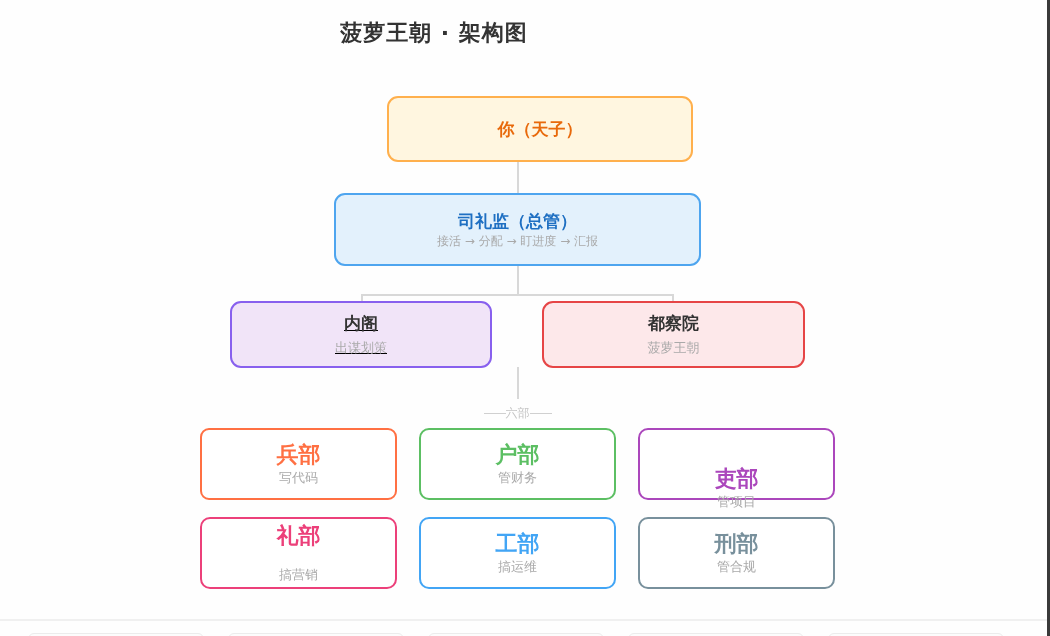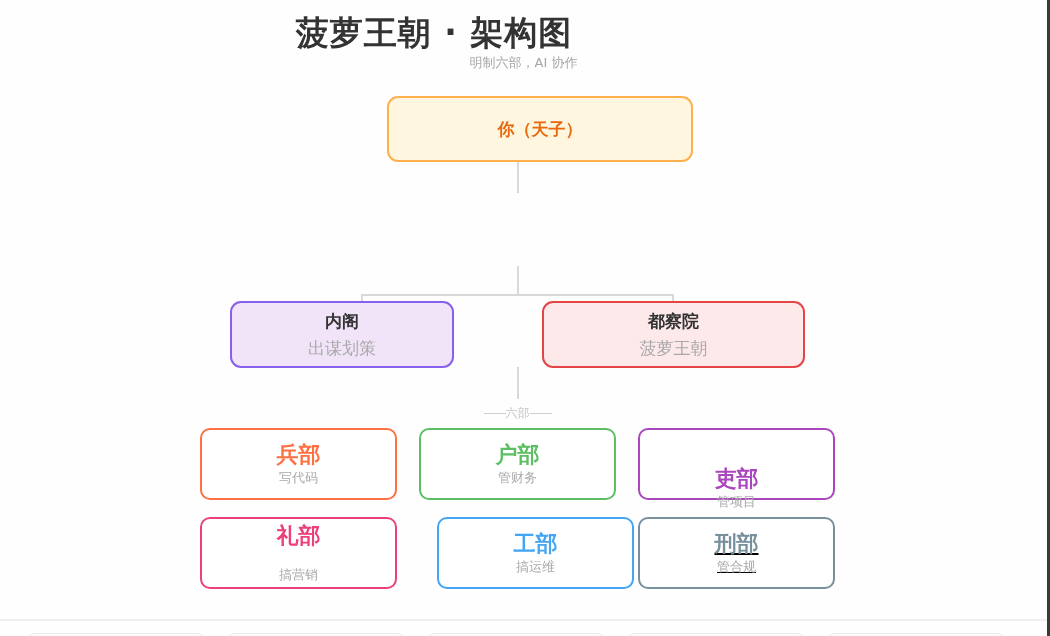--- a/index.html
+++ b/index.html
@@ -5,21 +5,21 @@
     html, body { margin: 0; padding: 0; }
     body {
       width: 1050px; height: 636px; overflow: hidden; position: relative;
       background: #ffffff;
       font-family: "DejaVu Sans", "Liberation Sans", sans-serif;
     }
     .page-area { position: absolute; left: 0; top: 0; width: 1047px; height: 636px; background: #fefefe; }
     .right-border { position: absolute; left: 1047px; top: 0; width: 3px; height: 636px; background: #3a3a3a; }
     .title {
       position: absolute; left: 0; width: 868px; top: 12px; text-align: center;
-      font-size: 33px; font-weight: bold; color: #333333; letter-spacing: 1px; line-height: 42px;
+      font-size: 22px; font-weight: bold; color: #333333; letter-spacing: 1px; line-height: 42px;
     }
     .subtitle {
       position: absolute; left: 0; width: 1047px; top: 55px; text-align: center;
       font-size: 13px; color: #a6a6a6; line-height: 16px;
     }
     .node {
       position: absolute; box-sizing: border-box; border: 2px solid; border-radius: 11px;
       display: flex; flex-direction: column; align-items: center; justify-content: center;
       text-align: center;
     }
@@ -28,22 +28,22 @@
 
     .n-emperor { left: 387px; top: 96px; width: 306px; height: 66px; background: #fff6e0; }
     .n-emperor .n-title { font-size: 17px; }
 
     .n-slj { left: 334px; top: 193px; width: 367px; height: 73px; background: #e3f1fc; }
     .n-slj .n-title { font-size: 17px; }
     .n-slj .n-sub { font-size: 12px; margin-top: 2px; }
 
     .n-mid { top: 301px; height: 67px; }
     .n-mid .n-title { font-size: 17px; color: #333; }
-    .n-mid .n-sub { font-size: 17px; margin-top: 7px; }
-    .n-neige { left: 230px; width: 224px; background: #f1e4f8; }
+    .n-mid .n-sub { font-size: 13px; margin-top: 7px; }
+    .n-neige { left: 230px; width: 262px; background: #f1e4f8; text-decoration: underline; }
     .n-dcy { left: 542px; width: 263px; background: #fde8ea; }
 
     .n-dept { width: 197px; height: 72px; background: #ffffff; border-radius: 10px; }
     .n-dept .n-title { font-size: 22px; }
     .n-dept .n-sub { font-size: 13px; margin-top: 2px; }
 
     .line { position: absolute; background: #d8d8d8; }
 
     .six-label {
       position: absolute; left: 468px; top: 404px; width: 99px; height: 18px;
@@ -57,72 +57,75 @@
       position: absolute; top: 633px; width: 176px; height: 20px; box-sizing: border-box;
       border: 1px solid #ececec; border-radius: 6px; background: #fcfcfc;
     }
   </style>
 </head>
 <body>
 
 <div class="page-area">
 
   <div class="title">菠萝王朝 · 架构图</div>
-  <div class="subtitle">明制六部，AI 协作</div>
 
   <div class="line" style="left:517px; top:162px; width:2px; height:31px;"></div>
   <div class="line" style="left:517px; top:266px; width:2px; height:29px;"></div>
   <div class="line" style="left:361px; top:294px; width:313px; height:2px;"></div>
   <div class="line" style="left:361px; top:294px; width:2px; height:7px;"></div>
   <div class="line" style="left:672px; top:294px; width:2px; height:7px;"></div>
   <div class="line" style="left:517px; top:367px; width:2px; height:32px;"></div>
 
   <div class="node n-emperor" style="border-color:#ffb04d;">
     <div class="n-title" style="color:#e8690b;">你（天子）</div>
   </div>
 
+  <div class="node n-slj" style="border-color:#4ea5ef;">
+    <div class="n-title" style="color:#1e6fc2;">司礼监（总管）</div>
+    <div class="n-sub">接活 → 分配 → 盯进度 → 汇报</div>
+  </div>
 
   <div class="node n-mid n-neige" style="border-color:#8860ee;">
     <div class="n-title">内阁</div>
     <div class="n-sub">出谋划策</div>
   </div>
 
   <div class="node n-mid n-dcy" style="border-color:#e64546;">
     <div class="n-title">都察院</div>
     <div class="n-sub">菠萝王朝</div>
   </div>
 
   <div class="six-label">
     <span class="dash"></span>
     <span>六部</span>
     <span class="dash"></span>
   </div>
 
-  <div class="node n-dept" style="left:200px; top:428px; border-color:#ff7043;">
+  <div class="node n-dept" style="left:200px; top:428px; border-color:#ff7043;border-radius:9px;">
     <div class="n-title" style="color:#ff7043;">兵部</div>
     <div class="n-sub">写代码</div>
   </div>
   <div class="node n-dept" style="left:419px; top:428px; border-color:#5cbf63;">
     <div class="n-title" style="color:#5cbf63;">户部</div>
     <div class="n-sub">管财务</div>
   </div>
   <div class="node n-dept" style="left:638px; top:428px; border-color:#ab47bc;">
     <div class="n-title" style="color:#ab47bc;margin-top:48px;">吏部</div>
     <div class="n-sub">管项目</div>
   </div>
 
   <div class="node n-dept" style="left:200px; top:517px; border-color:#ec407a;gap:16px;">
     <div class="n-title" style="color:#ec407a;">礼部</div>
     <div class="n-sub">搞营销</div>
   </div>
-  <div class="node n-dept" style="left:437px; top:517px; border-color:#42a5f5;text-align:right;">
+  <div class="node n-dept" style="left:419px; top:517px; border-color:#42a5f5;text-align:right;">
     <div class="n-title" style="color:#42a5f5;">工部</div>
     <div class="n-sub">搞运维</div>
   </div>
-  <div class="node n-dept" style="left:638px; top:517px; border-color:#78909c;text-decoration:underline;">
+  <div class="node n-dept" style="left:638px; top:517px; border-color:#78909c;">
     <div class="n-title" style="color:#78909c;">刑部</div>
     <div class="n-sub">管合规</div>
   </div>
 
   <div class="footer-divider"></div>
   <div class="footer-card" style="left:28px;"></div>
   <div class="footer-card" style="left:228px;"></div>
   <div class="footer-card" style="left:428px;"></div>
   <div class="footer-card" style="left:628px;"></div>
   <div class="footer-card" style="left:828px;"></div>

